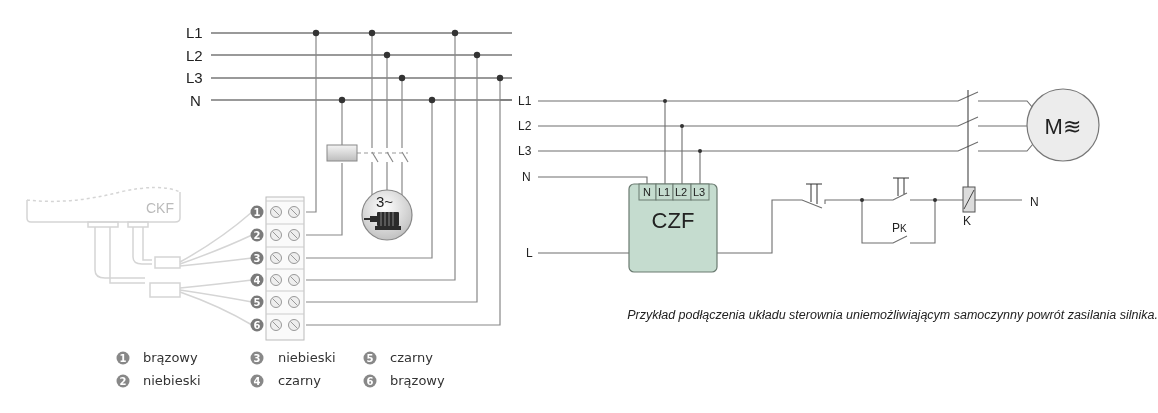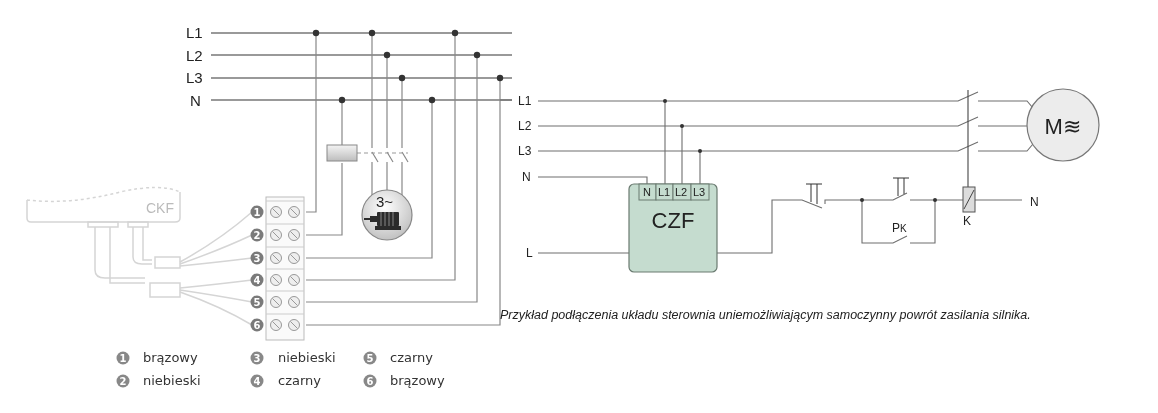--- a/index.html
+++ b/index.html
@@ -4,21 +4,21 @@
 <style>
   html, body { margin:0; padding:0; background:#ffffff; }
   body { width:1158px; height:413px; position:relative; overflow:hidden; font-family:"DejaVu Sans", sans-serif; }
   #stage { position:absolute; left:0; top:0; width:964px; height:413px; }
   svg text { font-family:"Liberation Sans", sans-serif; }
   .bus-label { font-size:15px; fill:#222; }
   .bus-label-r { font-size:12px; fill:#222; }
   .legend-text { font-family:"DejaVu Sans", sans-serif; font-size:13px; fill:#333; }
   .legend-num { font-family:"DejaVu Sans", sans-serif; font-size:10px; font-weight:bold; fill:#fff; }
   .term-num { font-family:"DejaVu Sans", sans-serif; font-size:10px; font-weight:bold; fill:#fff; }
-  .caption { position:absolute; font-family:"Liberation Sans", sans-serif; font-style:italic; color:#222; text-align:left; white-space:nowrap; }
+  .caption { position:absolute; font-family:"Liberation Sans", sans-serif; font-style:italic; color:#222; text-align:right; white-space:nowrap; }
   .caption.main { left:500px; top:308px; width:658px; font-size:12.5px; }
   .caption.sub { left:500px; top:324px; width:658px; font-size:9.5px; }
 </style>
 </head>
 <body>
 
 <div id="stage">
 <svg width="1158" height="413" viewBox="0 0 1158 413">
   <defs>
     <linearGradient id="coilGrad" x1="0" y1="0" x2="0" y2="1">

